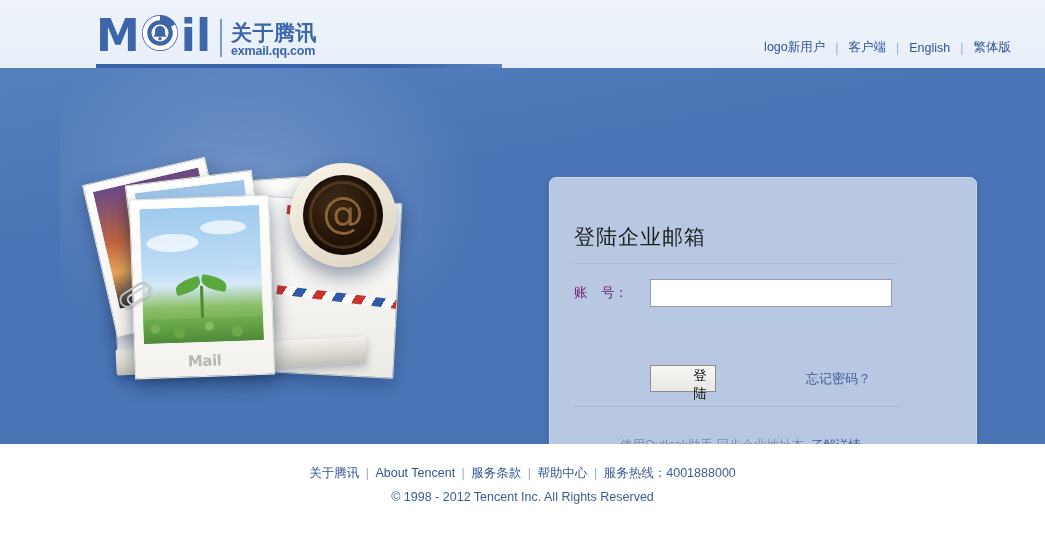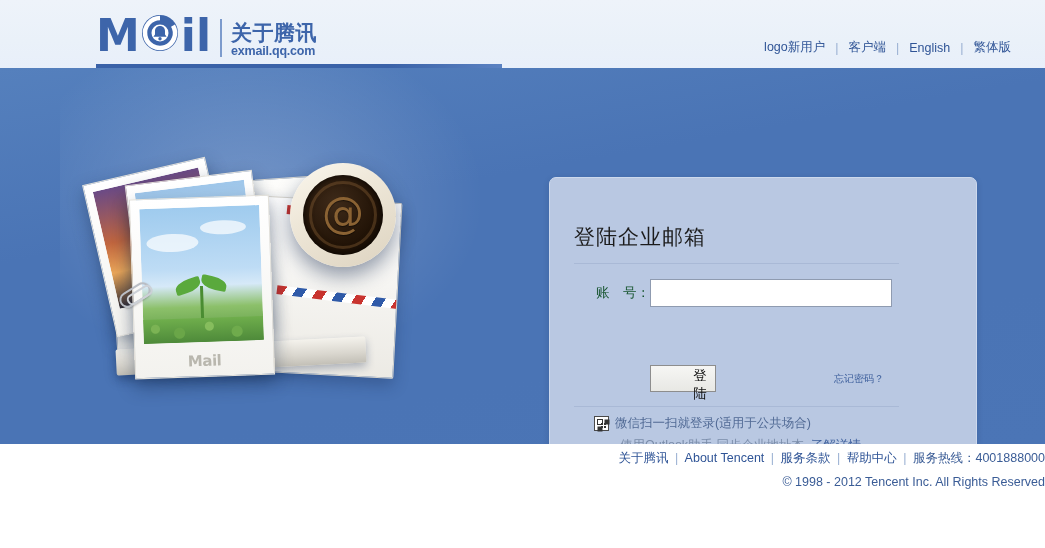--- a/index.html
+++ b/index.html
@@ -275,24 +275,23 @@
   }
   .field-row {
     position: absolute;
     left: 24px;
     display: flex; align-items: center;
   }
   .row-acct { top: 101px; }
   .row-pwd  { top: 143px; }
   .field-label {
     width: 76px;
-    font-size: 13.5px; color: #14532d;
+    font-size: 13.5px; color: #701a75;
     letter-spacing: 0px;
     white-space: pre;
-    text-align: right;
   }
   .field-input {
     width: 242px; height: 28px;
     background: #ffffff;
     border: 1px solid #8f9bb0;
     font-size: 13px;
     padding: 0 6px;
     color: #222;
     outline: none;
     font-family: "Liberation Sans", sans-serif;
@@ -308,24 +307,24 @@
     width: 66px; height: 27px;
     background: linear-gradient(180deg,#f6f6f4 0%, #e8e8e4 100%);
     border: 1px solid #8d8d8d;
     font-size: 13.5px;
     color: #111;
     cursor: pointer;
     font-family: "Liberation Sans", sans-serif;
     padding-left: 40px;
   }
   .link-forgot {
-    font-size: 10px;
+    font-size: 13px;
     color: #3d5f9c;
     text-decoration: none;
-    margin-right: 18px;
+    margin-right: 31px;
   }
   .panel-rule2 {
     position: absolute;
     left: 24px; top: 228px;
     width: 325px; height: 1px;
     background: #a9b9d6;
   }
   .qr-row {
     position: absolute;
     left: 44px; top: 237px;
@@ -376,22 +375,22 @@
     background: #7a8ca9;
   }
   .bullets a {
     color: #3d5f9c; text-decoration: none;
   }
 
   
   .footer {
     width: 1045px; height: 104px;
     background: #ffffff;
-    text-align: right;
-    padding-top: 3px;
+    text-align: center;
+    padding-top: 18px;
   }
   .footer-links {
     font-size: 12.5px; color: #3a5c96;
     line-height: 22px;
   }
   .footer-links a { color: #2f5496; text-decoration: none; }
   .footer-links .sep { color: #9ab0d2; padding: 0 3px; }
   .footer-copy {
     font-size: 12.5px; color: #3a5c96;
     line-height: 22px;
@@ -498,24 +497,20 @@
     </div>
 
 
     <div class="btn-row">
       <button class="btn-login">登陆</button>
       <a class="link-forgot" href="#">忘记密码？</a>
     </div>
 
     <div class="panel-rule2"></div>
 
-    <div class="qr-row">
-      <span class="qr-icon"></span>
-      <span class="qr-text">微信扫一扫就登录(适用于公共场合)</span>
-    </div>
 
     <ul class="bullets">
       <li>
         <span>使用Outlook助手,同步企业地址本.</span>
         <a href="#">了解详情</a>
       </li>
 
     </ul>
 
   </div>

